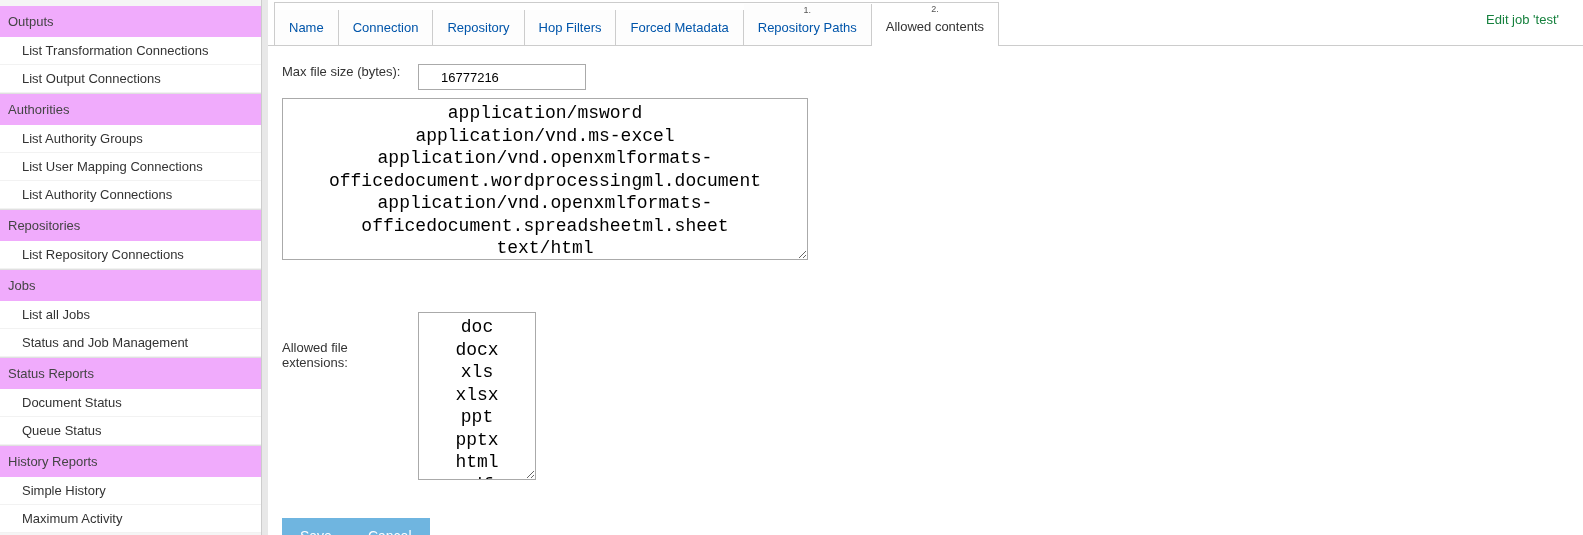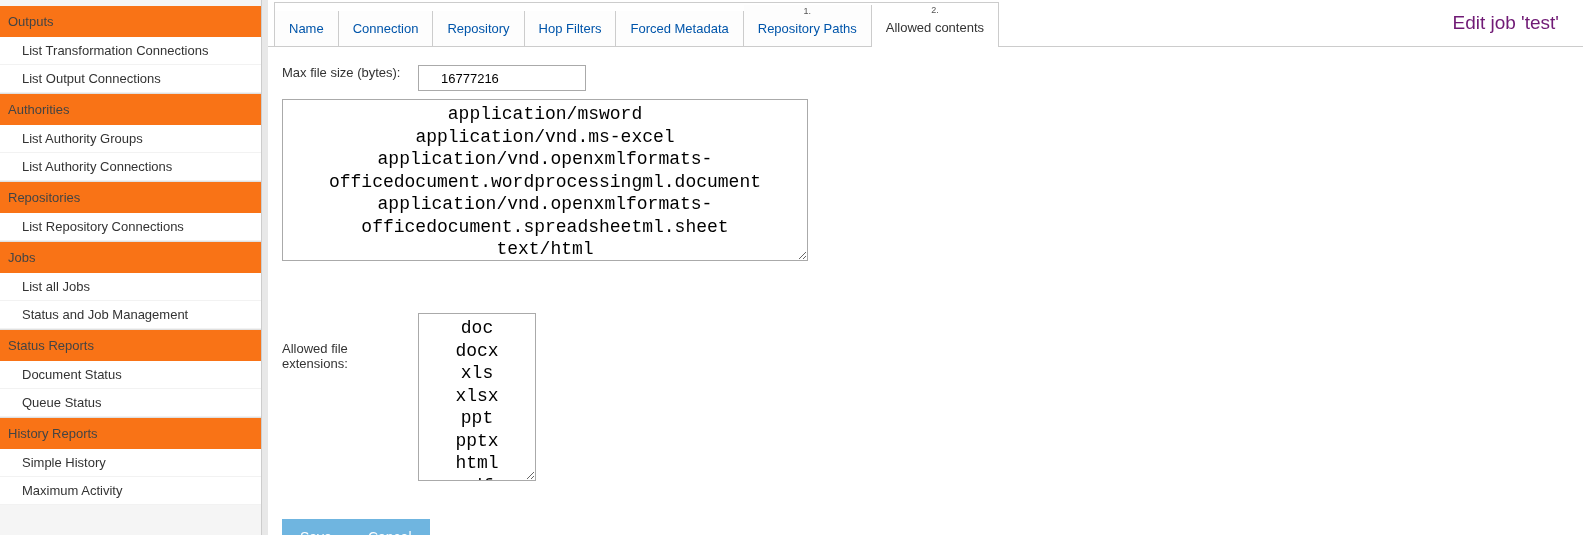--- a/index.html
+++ b/index.html
@@ -20,21 +20,21 @@
     width: 262px;
     background: #f5f5f5;
     border-right: 1px solid #ccc;
     padding-top: 6px;
   }
   .side-section-header {
     padding: 8px 8px;
     color: #444;
     font-size: 13px;
     border-top: 1px solid #e0e0e0;
-    background: #f97316;
+    background: #f0abfc;
   }
   .side-section-header:first-child { border-top: none; }
   .side-link {
     padding: 6px 8px 6px 22px;
     color: #333;
     cursor: pointer;
     background: #fff;
     border-bottom: 1px solid #f2f2f2;
   }
   .side-link:first-of-type{border-top:1px solid #e6e6e6;}
@@ -83,22 +83,22 @@
   .tab.with-num { padding-top: 16px; }
   .tab.active {
     color: #333;
     border-bottom: 2px solid #fff;
     background: #fff;
     margin-bottom: -1px;
   }
   .page-title-right {
     margin-left: auto;
     padding: 12px 24px;
-    color: #701a75;
-    font-size: 19px;
+    color: #15803d;
+    font-size: 13px;
   }
   .form-area {
     padding: 18px 0 14px 14px;
     background: #fff;
   }
   .form-row {
     display: flex;
     align-items: flex-start;
     margin-bottom: 8px;
   }
@@ -153,20 +153,21 @@
 
 <div class="layout">
 
   <div class="sidebar">
     <div class="side-section-header">Outputs</div>
     <div class="side-link">List Transformation Connections</div>
     <div class="side-link">List Output Connections</div>
 
     <div class="side-section-header">Authorities</div>
     <div class="side-link">List Authority Groups</div>
+    <div class="side-link">List User Mapping Connections</div>
     <div class="side-link">List Authority Connections</div>
 
     <div class="side-section-header">Repositories</div>
     <div class="side-link">List Repository Connections</div>
 
     <div class="side-section-header">Jobs</div>
     <div class="side-link">List all Jobs</div>
     <div class="side-link">Status and Job Management</div>
 
     <div class="side-section-header">Status Reports</div>

